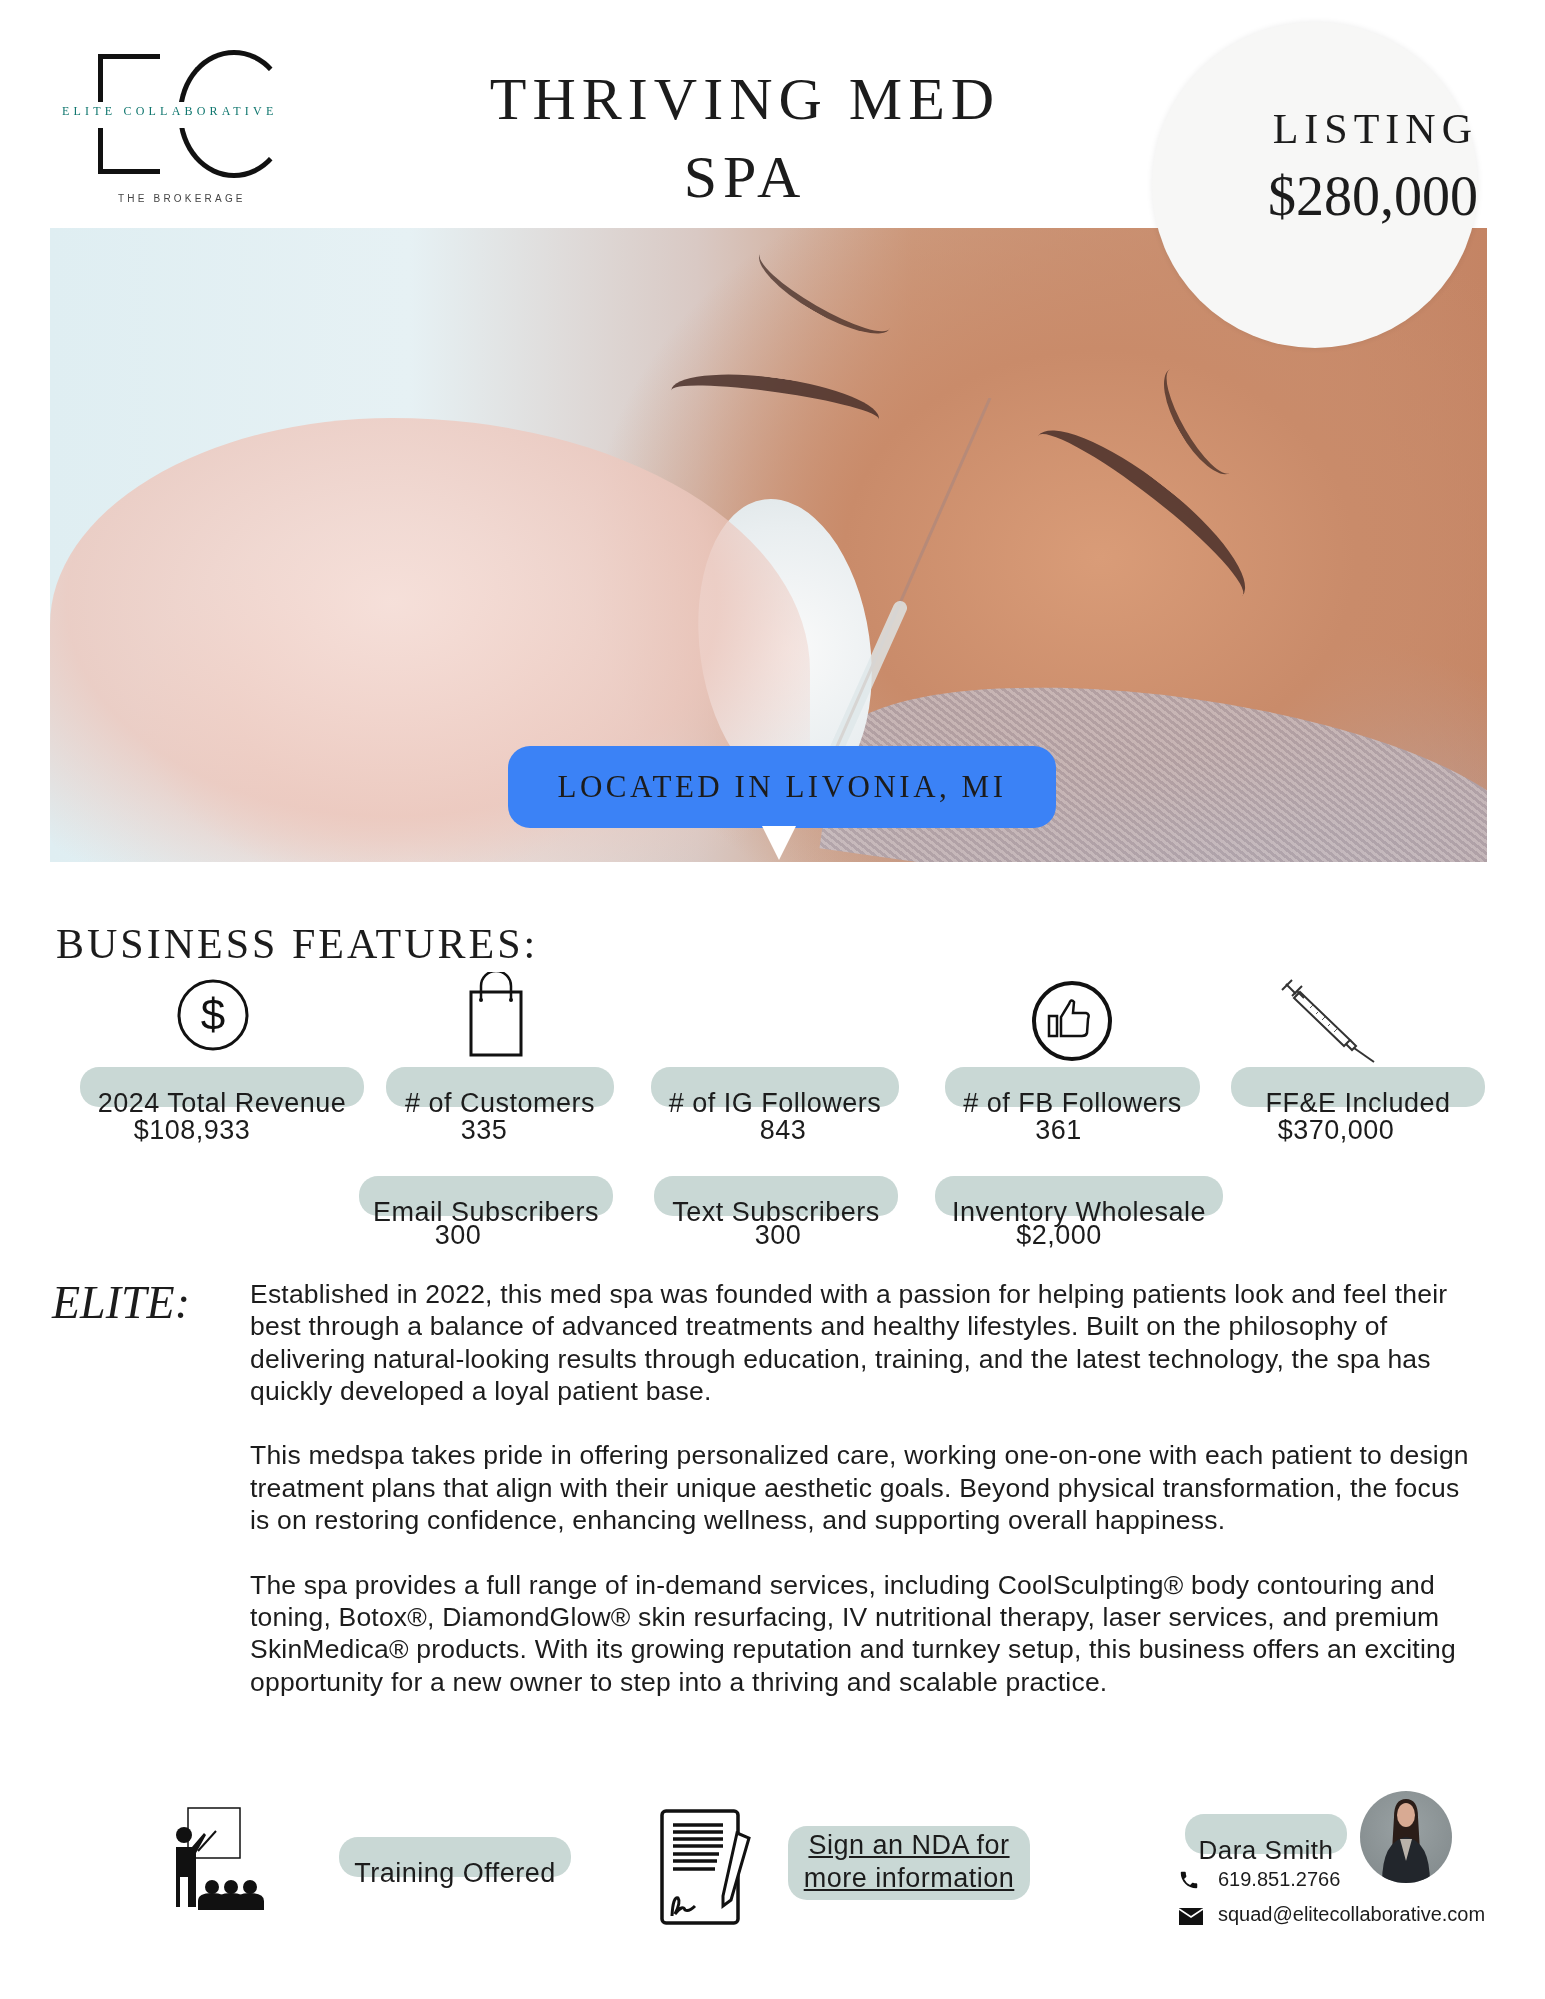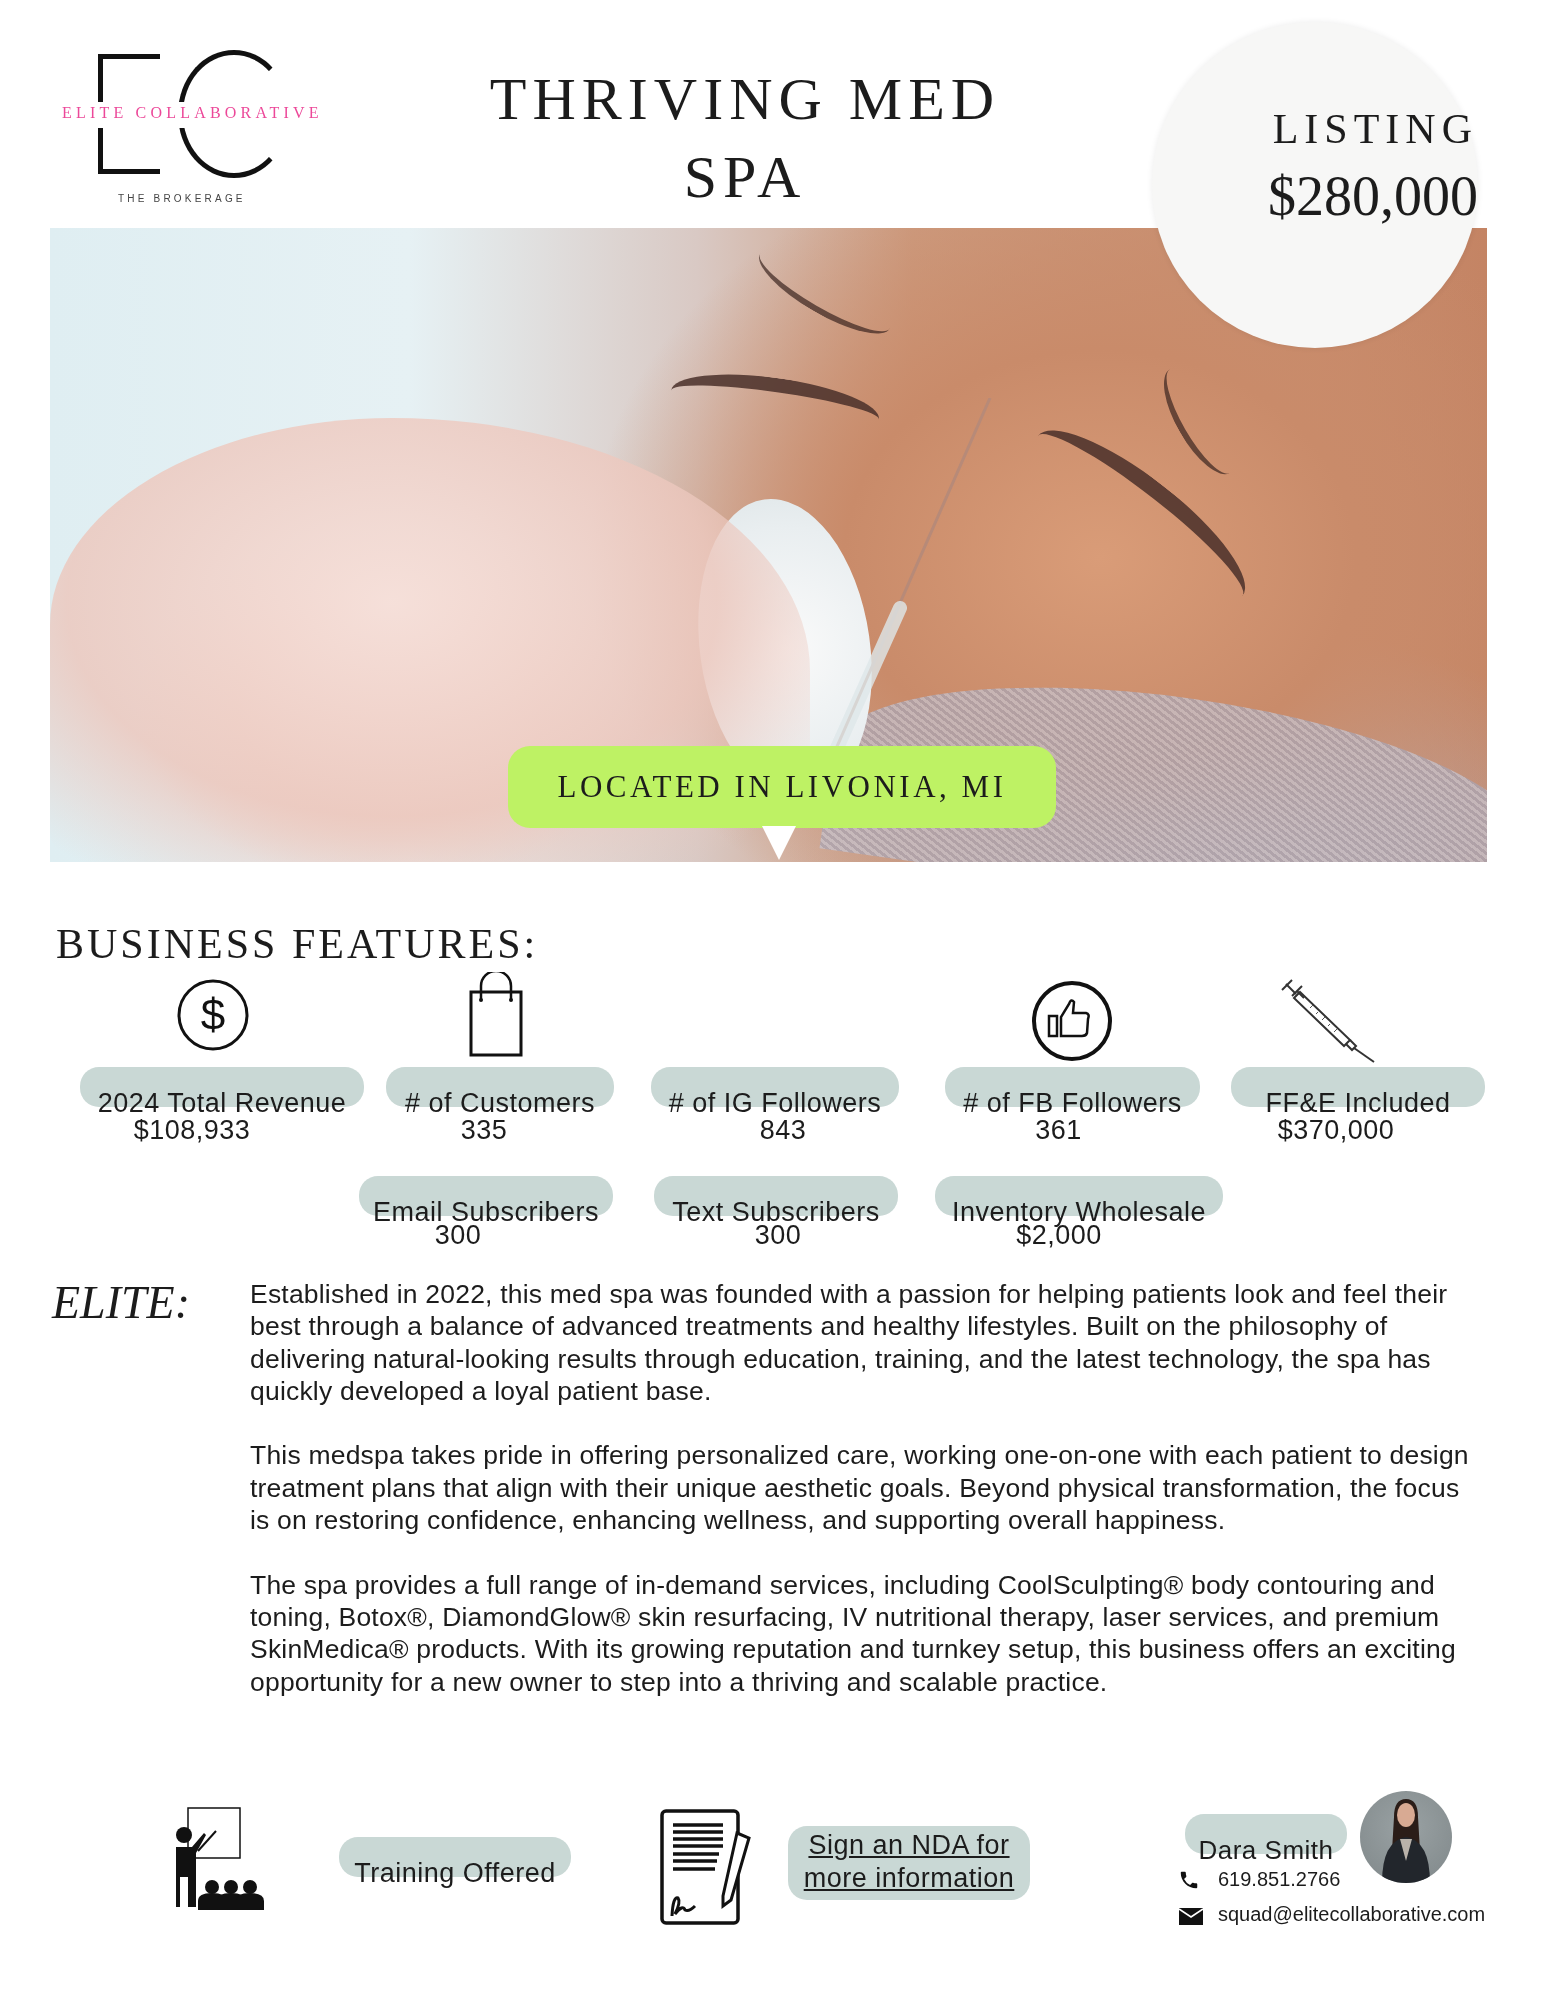--- a/index.html
+++ b/index.html
@@ -4,41 +4,41 @@
 <style>
   html,body{margin:0;padding:0;background:#fff;}
   body{width:1545px;height:1999px;position:relative;overflow:hidden;font-family:"Liberation Sans",sans-serif;color:#1c1c1c;}
   .abs{position:absolute;}
   .serif{font-family:"Liberation Serif","DejaVu Serif",serif;}
   
   .logo{left:60px;top:48px;width:270px;height:160px;}
   .logo-e{position:absolute;left:38px;top:6px;width:62px;height:120px;border:5px solid #111;border-right:none;box-sizing:border-box;}
   .logo-c{position:absolute;left:118px;top:2px;width:112px;height:128px;border:5px solid #111;border-radius:50%;border-right-color:transparent;box-sizing:border-box;}
   .logo-bar{position:absolute;left:0;top:54px;width:270px;height:26px;background:#fff;}
-  .logo-name{position:absolute;left:2px;top:56px;width:270px;font-size:16px;letter-spacing:4.2px;color:#ec4899;white-space:nowrap;}
+  .logo-name{position:absolute;left:2px;top:56px;width:270px;font-size:12px;letter-spacing:4.2px;color:#0f766e;white-space:nowrap;}
   .logo-sub{position:absolute;left:58px;top:145px;font-size:10px;letter-spacing:3.2px;color:#444;white-space:nowrap;}
   
   .title{left:430px;top:60px;width:630px;text-align:center;font-size:60px;letter-spacing:6px;line-height:78px;font-weight:normal;}
   
   .hero{left:50px;top:228px;width:1437px;height:634px;overflow:hidden;
     background:
       radial-gradient(ellipse 260px 170px at 980px 350px, rgba(60,40,40,0.0) 0, rgba(0,0,0,0) 100%),
       radial-gradient(ellipse 340px 240px at 340px 480px, #f1d9d2 0%, rgba(238,210,200,0.8) 45%, rgba(0,0,0,0) 75%),
       radial-gradient(ellipse 640px 520px at 1050px 330px, #d99c78 0%, #c98b6a 40%, rgba(201,139,106,0) 80%),
       radial-gradient(ellipse 520px 260px at 1150px 600px, #b8b6c0 0%, rgba(184,182,192,0) 80%),
       linear-gradient(90deg,#dfeef2 0%,#e6f1f4 25%,#d9c9c4 45%,#cd9c80 60%,#c48464 100%);}
   .brow1{position:absolute;left:620px;top:150px;width:210px;height:40px;border-top:14px solid #4a302a;border-radius:50% 50% 0 0;transform:rotate(8deg);opacity:.85;}
   .brow2{position:absolute;left:960px;top:250px;width:260px;height:60px;border-top:16px solid #4a302a;border-radius:50% 50% 0 0;transform:rotate(38deg);opacity:.85;}
   .lash1{position:absolute;left:700px;top:40px;width:150px;height:40px;border-bottom:6px solid #3b2520;border-radius:0 0 50% 50%;transform:rotate(30deg);opacity:.7;}
   .lash2{position:absolute;left:1090px;top:170px;width:120px;height:40px;border-bottom:6px solid #3b2520;border-radius:0 0 50% 50%;transform:rotate(60deg);opacity:.7;}
   .pad{position:absolute;left:650px;top:270px;width:170px;height:300px;border-radius:50%;background:radial-gradient(circle,#fafafa 0,#e9eef0 70%,#dfe6e8 100%);transform:rotate(-8deg);}
   .glove{position:absolute;left:0;top:190px;width:760px;height:460px;border-radius:45% 55% 10% 10%;background:radial-gradient(ellipse at 45% 40%, rgba(246,224,218,.95) 0, rgba(236,200,190,.85) 55%, rgba(230,196,188,0) 85%);}
   .cap{position:absolute;left:780px;top:470px;width:700px;height:200px;border-radius:50% 50% 0 0;background:repeating-linear-gradient(30deg,#c6c2cc 0 3px,#aaa5b3 3px 6px);opacity:.75;transform:rotate(8deg);}
   
-  .loc{left:508px;top:746px;width:548px;height:82px;background:#bef264;border-radius:22px;text-align:center;line-height:82px;font-size:31px;letter-spacing:3.5px;}
+  .loc{left:508px;top:746px;width:548px;height:82px;background:#3b82f6;border-radius:22px;text-align:center;line-height:82px;font-size:31px;letter-spacing:3.5px;}
   .loc-tail{left:762px;top:826px;width:0;height:0;border-left:17px solid transparent;border-right:17px solid transparent;border-top:34px solid #fff;}
   
   .price{left:1152px;top:22px;width:326px;height:326px;border-radius:50%;background:#f7f7f6;box-shadow:0 0 6px rgba(0,0,0,.08);text-align:right;}
   .price-label{margin-top:80px;font-size:42px;letter-spacing:6px;line-height:54px;}
   .price-value{margin-top:8px;font-size:56px;line-height:64px;}
   
   .feat-title{left:56px;top:920px;font-size:42px;letter-spacing:3px;}
   .icon{position:absolute;}
   .pill{position:absolute;background:#c9d8d5;border-radius:19px;height:40px;line-height:40px;font-size:27px;padding:16px 10px;white-space:nowrap;text-align:center;box-sizing:border-box;letter-spacing:.5px;}
   .val{position:absolute;font-size:27px;text-align:center;white-space:nowrap;letter-spacing:.5px;}

